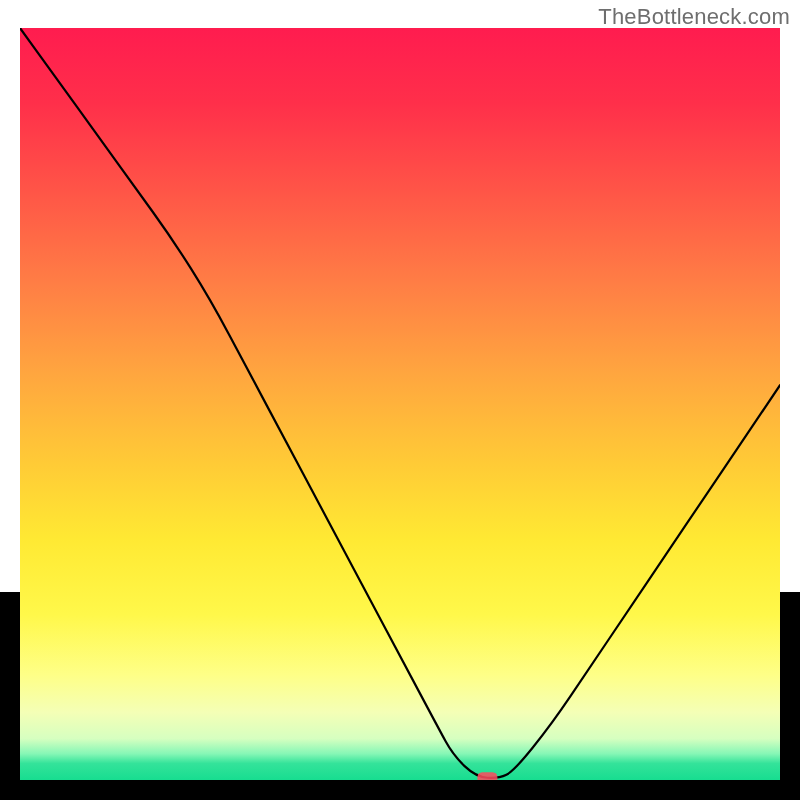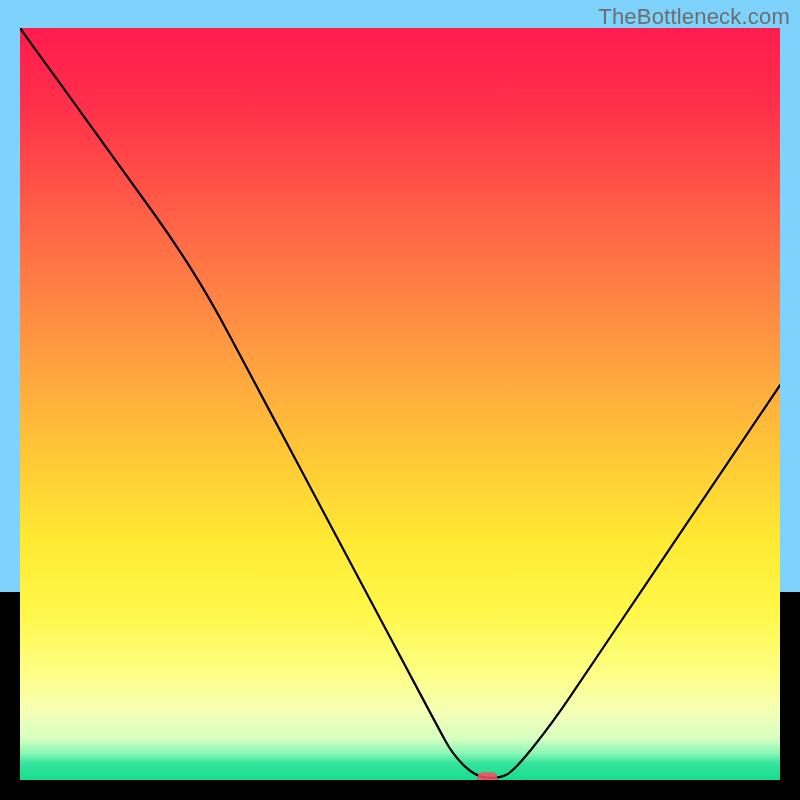--- a/index.html
+++ b/index.html
@@ -8,21 +8,21 @@
     width: 800px;
     height: 800px;
     background: #000;
     overflow: hidden;
     font-family: Arial, Helvetica, sans-serif;
   }
   .frame {
     position: relative;
     width: 800px;
     height: 592px;
-    background: #7dd3fc;
+    background: #ffffff;
   }
   .watermark {
     position: absolute;
     top: 4px;
     right: 10px;
     color: #6e6e6e;
     font-size: 22px;
     font-weight: 500;
     letter-spacing: 0.2px;
     z-index: 10;

